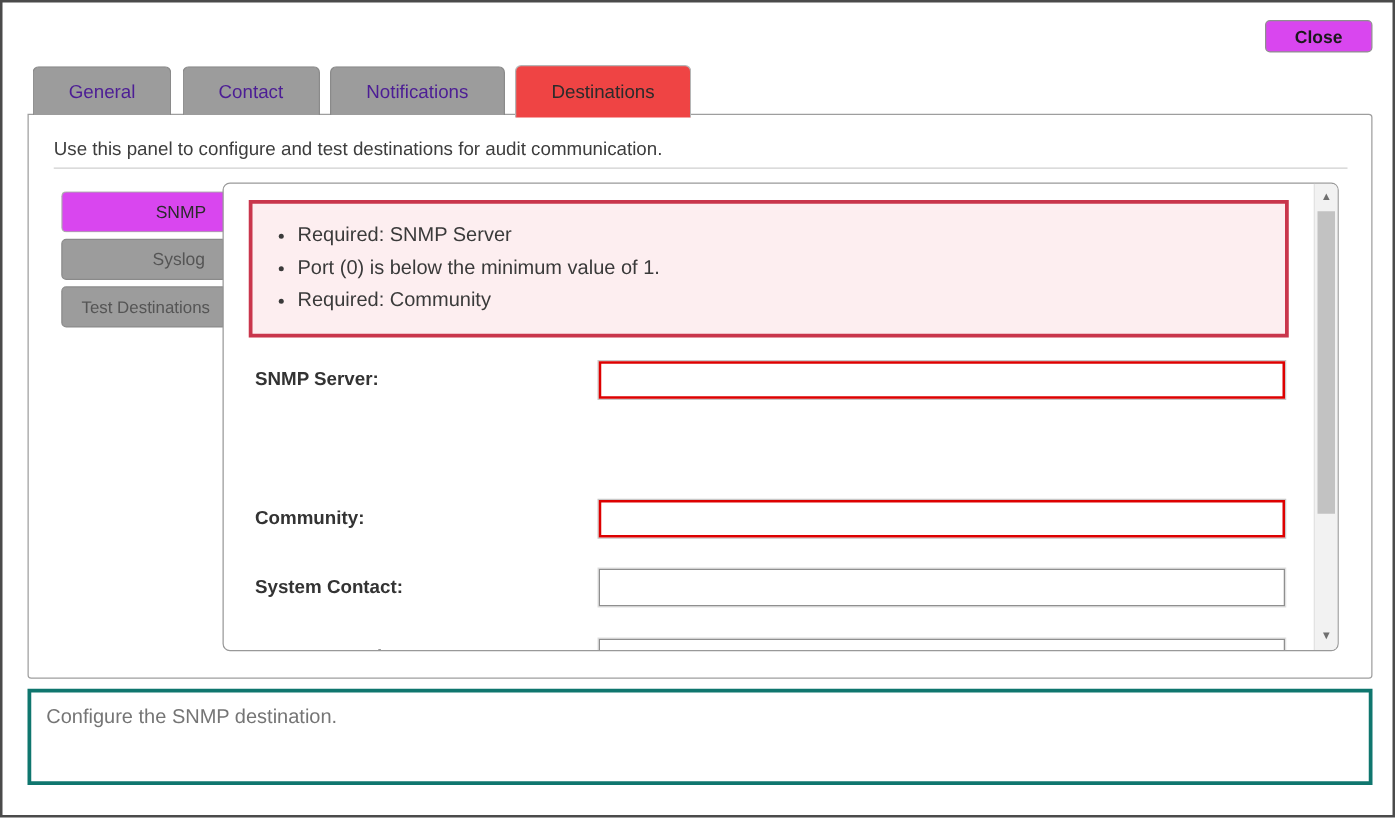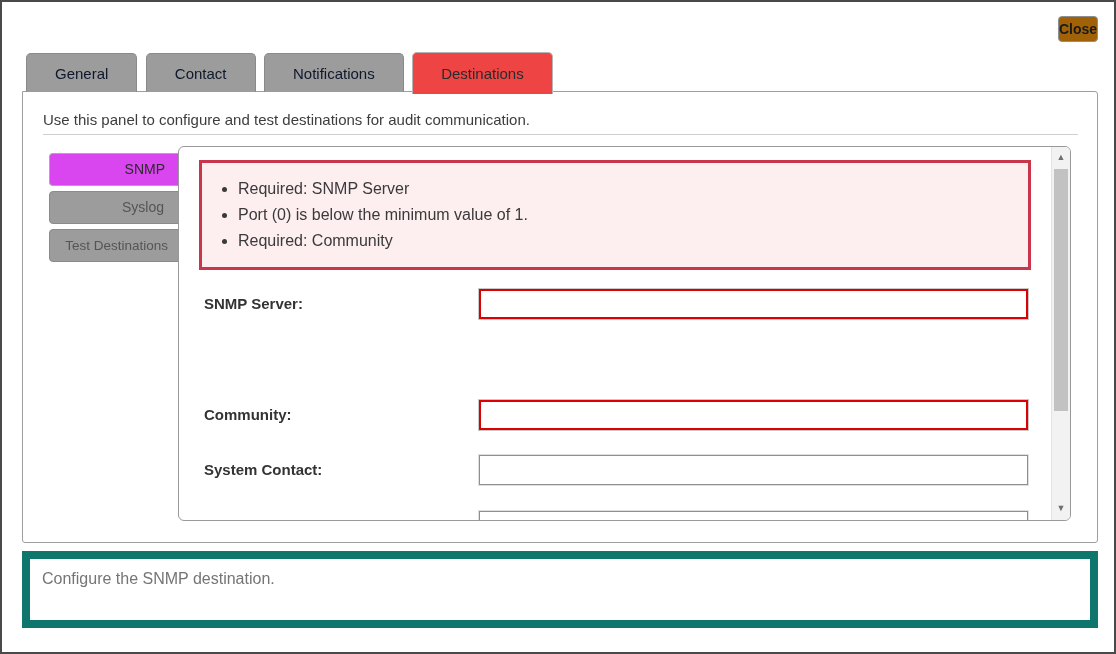--- a/index.html
+++ b/index.html
@@ -8,42 +8,42 @@
     font-family:"Liberation Sans", sans-serif;
     background:#ffffff;
     position:relative;
     border:2px solid #4a4a4a;
     overflow:hidden;
   }
 
   
   .close-btn {
     position:absolute; top:14px; right:16px;
-    padding:4px 0;
+    padding:4px 23px;
     font:bold 14px "Liberation Sans", sans-serif;
     color:#1a1a1a;
-    background:#a16207;
+    background:#d946ef;
     border:1px solid #8f8f8f;
     border-radius:4px;
     cursor:pointer;
     z-index:20;
   }
 
   
   .tabbar { position:absolute; left:24px; top:50px; height:40px; z-index:5; white-space:nowrap; }
   .tab {
     display:inline-block; vertical-align:bottom;
     height:39px; line-height:39px;
     padding:0 28px;
     margin-right:4px;
     background:#9c9c9c;
     border:1px solid #8a8a8a;
     border-bottom:none;
     border-radius:5px 5px 0 0;
-    font-size:15px; color:#0f172a;
+    font-size:15px; color:#4c1d95;
     cursor:pointer;
   }
   .tab.active {
     height:42px; line-height:42px;
     margin-bottom:-2px;
     background:#ef4444;
     border:1px solid #b5b5b5;
     border-bottom:none;
     color:#2b2b2b;
     position:relative; z-index:6;
@@ -150,21 +150,21 @@
   .sbar .thumb {
     position:absolute; left:2px; top:22px; width:14px; height:242px;
     background:#c2c2c2;
     cursor:pointer;
   }
 
   
   .help-panel {
     position:absolute; left:20px; top:549px;
     width:1076px; height:77px;
-    border:8px solid #0f766e;
+    border:3px solid #0f766e;
     background:#ffffff;
   }
   .help-panel .help-text {
     position:absolute; left:12px; top:11px;
     font-size:16px; color:#757575;
   }
 </style>
 </head>
 <body>
 

